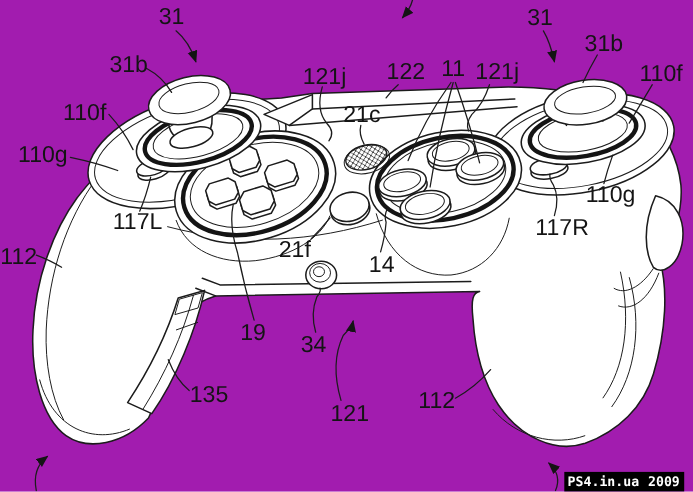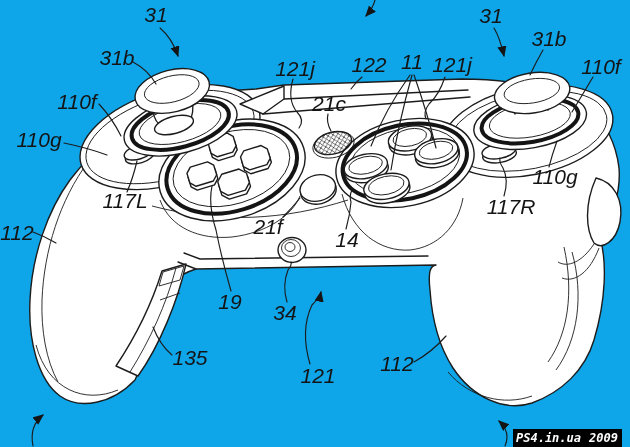--- a/index.html
+++ b/index.html
@@ -1,17 +1,17 @@
 <!DOCTYPE html>
 <html><head>
 <meta charset="utf-8">
 <style>
   html,body{margin:0;padding:0;background:#fff;}
-  .stage{position:relative;width:630px;height:447px;background:#0ea5e9;overflow:hidden;
-         font-family:"Liberation Sans",sans-serif;font-style:italic;}
+  .stage{position:relative;width:630px;height:447px;background:#a21caf;overflow:hidden;
+         font-family:"Liberation Sans",sans-serif;}
   .stage svg{position:absolute;left:0;top:0;}
   svg path, svg ellipse, svg line, svg polygon, svg rect{vector-effect:none;}
   .ln{fill:none;stroke:#1c1c1c;stroke-width:1.4;stroke-linecap:round;stroke-linejoin:round;}
   .lnf{fill:#ffffff;stroke:#1c1c1c;stroke-width:1.4;stroke-linejoin:round;}
   .thin{fill:none;stroke:#1c1c1c;stroke-width:0.9;}
   .dark{fill:none;stroke:#141414;stroke-width:4;}
   .leader{fill:none;stroke:#1c1c1c;stroke-width:1.15;stroke-linecap:round;}
   .reflabel{font-family:"Liberation Sans",sans-serif;font-size:21px;fill:#141414;text-anchor:middle;}
   .watermark{position:absolute;left:513px;top:429px;width:109px;height:18px;background:#000000;
              color:#ffffff;font-family:"DejaVu Sans Mono",monospace;font-weight:bold;font-size:12px;

